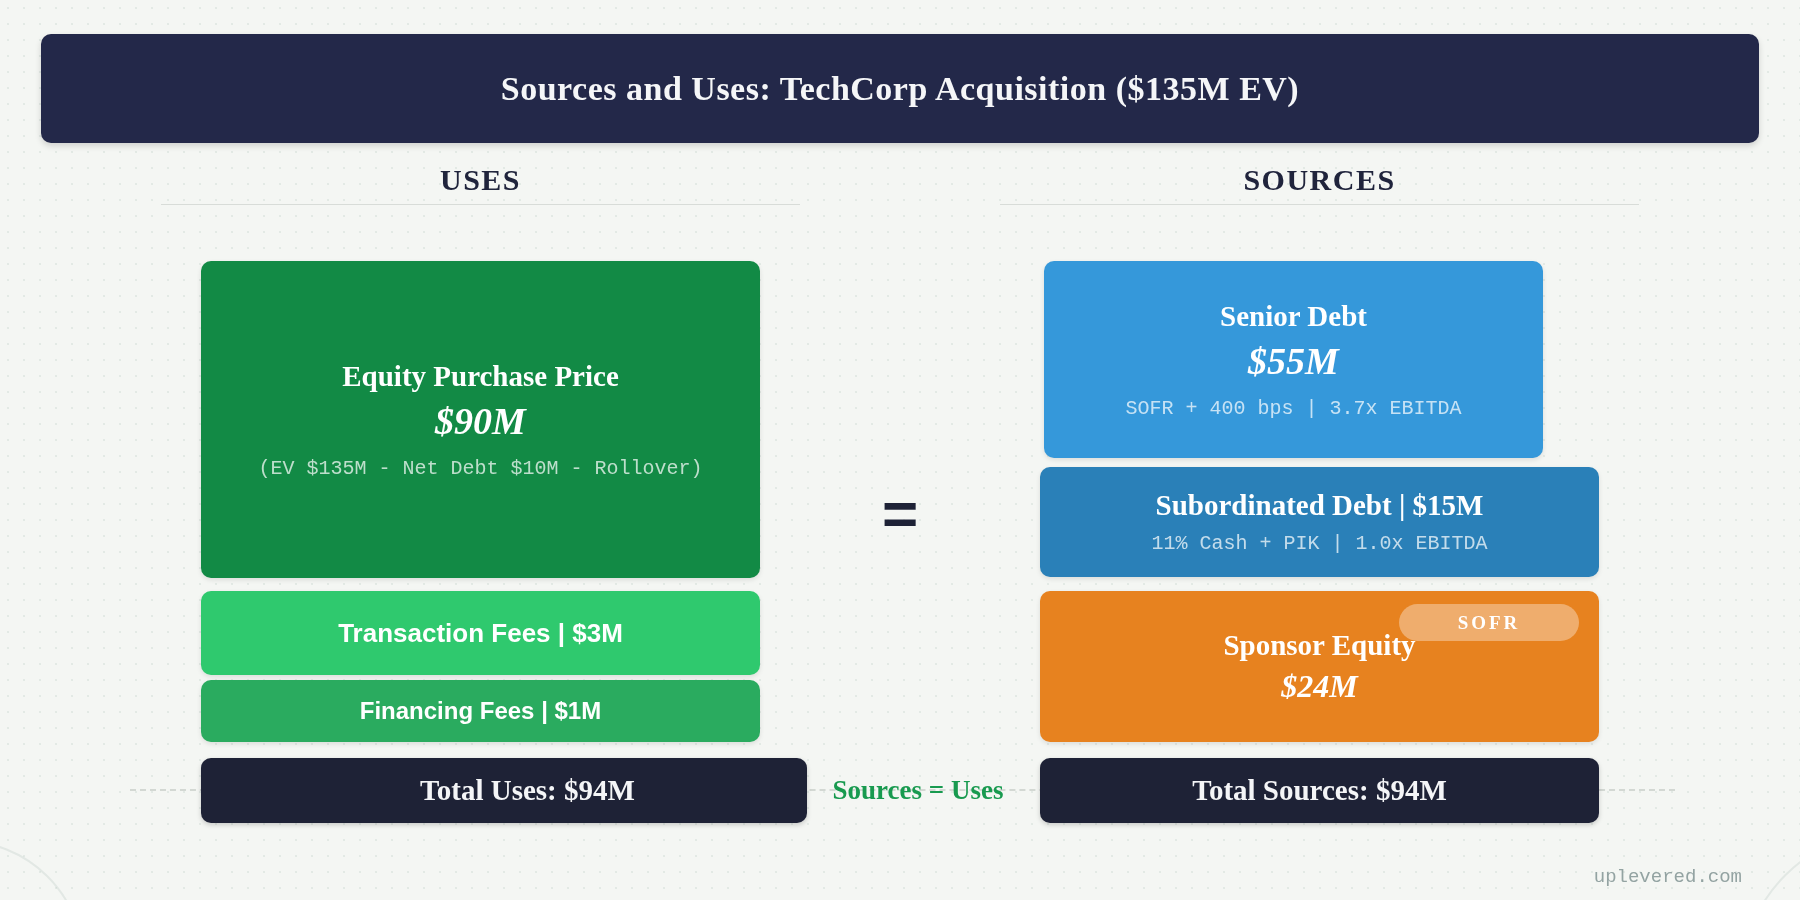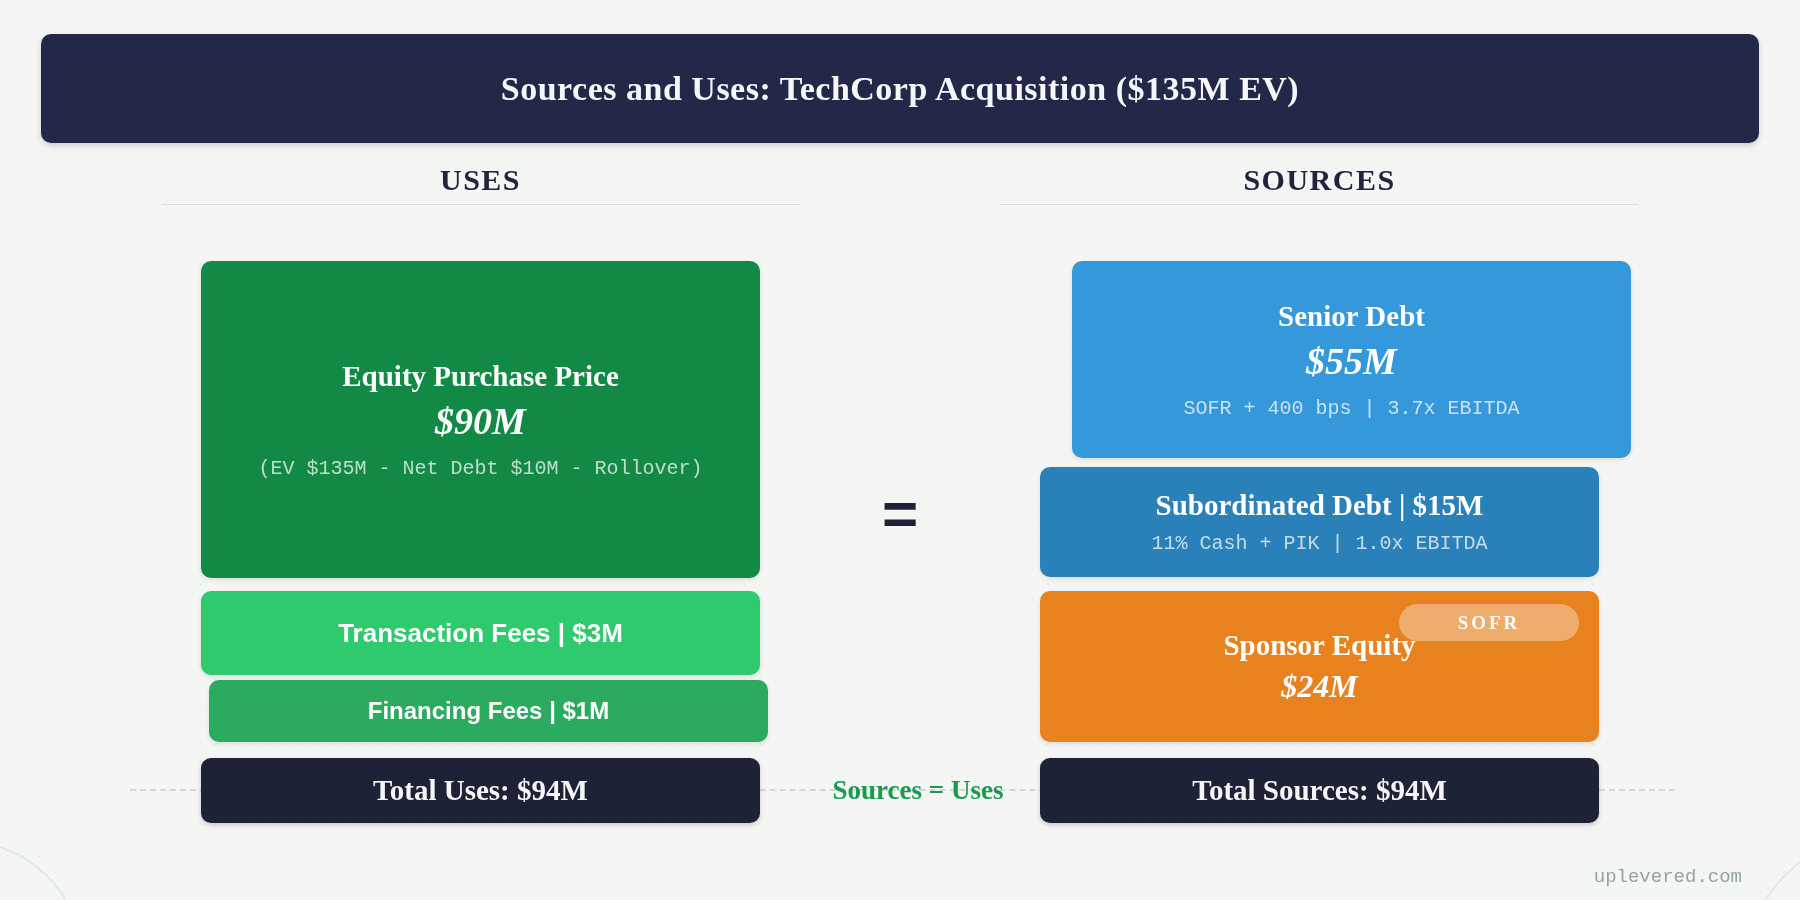--- a/index.html
+++ b/index.html
@@ -61,21 +61,21 @@
   .box .box-label {
     font-family: "Liberation Sans", sans-serif;
     font-size: 26px; font-weight: 600;
   }
 
   .uses-main        { left: 201px;  top: 261px; width: 559px; height: 317px; background: #128a45; }
   .uses-transaction { left: 201px;  top: 591px; width: 559px; height: 84px;  background: #2fc96e; }
   .uses-financing   { left: 201px;  top: 680px; width: 559px; height: 62px;  background: #2aab5f; }
   .uses-financing .box-label { font-size: 24px; }
 
-  .src-senior   { left: 1072px; top: 261px; width: 559px; height: 197px; background: #3598da; }
+  .src-senior   { left: 1044px; top: 261px; width: 499px; height: 197px; background: #3598da; }
   .src-sub      { left: 1040px; top: 467px; width: 559px; height: 110px; background: #2a80b8; }
   .src-sub .box-note { margin-top: 10px; }
   .src-sponsor  { left: 1040px; top: 591px; width: 559px; height: 151px; background: #e7821f; }
   .src-sponsor .box-amount { font-size: 32px; }
 
   .plug-badge {
     position: absolute; right: 20px; top: 13px;
     width: 180px; height: 37px; border-radius: 20px;
     background: rgba(255,255,255,0.35);
     display: flex; align-items: center; justify-content: center;
@@ -86,21 +86,21 @@
     position: absolute; left: 130px; top: 789px; width: 1545px; height: 0;
     border-top: 2px dashed #d3d8d3;
   }
   .total-bar {
     position: absolute; top: 758px; width: 559px; height: 65px;
     background: #1e2236; border-radius: 10px;
     display: flex; align-items: center; justify-content: center;
     color: #f4f5f7; font-size: 29px; font-weight: bold;
     box-shadow: 0 2px 5px rgba(0,0,0,0.18);
   }
-  .total-bar.uses { left: 201px; }
+  .total-bar.uses { left: 201px; padding-left: 47px; }
   .total-bar.sources { left: 1040px; }
 
   .equals-sign {
     position: absolute; left: 760px; top: 468px; width: 280px; height: 90px;
     display: flex; align-items: center; justify-content: center;
     font-family: "Liberation Sans", sans-serif;
     font-size: 62px; font-weight: 800; color: #1e2236;
   }
   .balance-note {
     position: absolute; left: 760px; top: 762px; width: 280px; height: 56px;
@@ -134,21 +134,21 @@
   <div class="box uses-main" style="background: rgb(18, 138, 69);">
     <div class="box-title">Equity Purchase Price</div>
     <div class="box-amount">$90M</div>
     <div class="box-note">(EV $135M - Net Debt $10M - Rollover)</div>
   </div>
 
   <div class="box uses-transaction" style="background: rgb(47, 201, 110);">
     <div class="box-label">Transaction Fees | $3M</div>
   </div>
 
-  <div class="box uses-financing" style="background: rgb(42, 171, 95); margin-left: 8px;">
+  <div class="box uses-financing" style="background: rgb(42, 171, 95);">
     <div class="box-label">Financing Fees | $1M</div>
   </div>
 
   <div class="box src-senior" style="background: rgb(53, 152, 218);">
     <div class="box-title">Senior Debt</div>
     <div class="box-amount">$55M</div>
     <div class="box-note">SOFR + 400 bps | 3.7x EBITDA</div>
   </div>
 
   <div class="box src-sub" style="background: rgb(42, 128, 184);">

